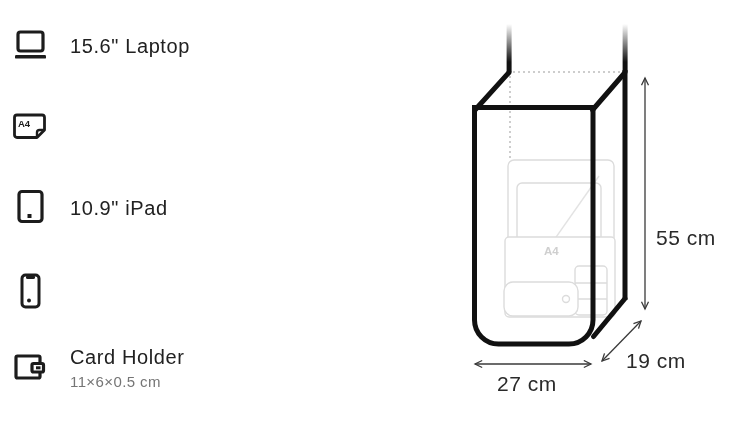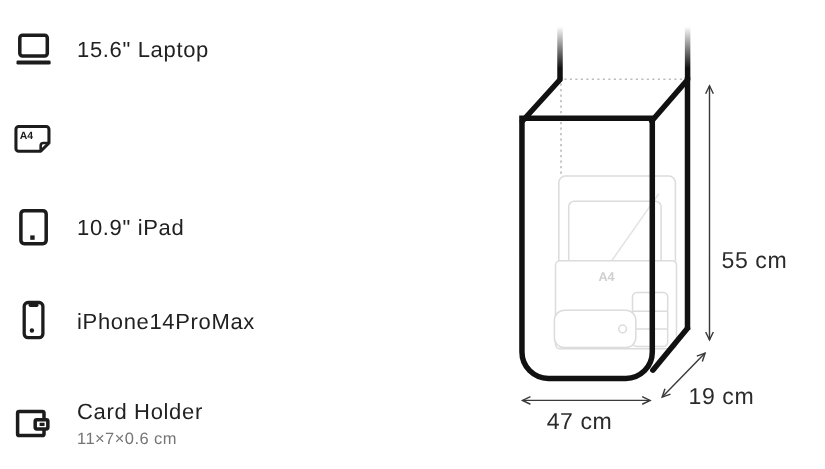--- a/index.html
+++ b/index.html
@@ -76,35 +76,34 @@
 
   <div class="item" style="top:263px">
     <div class="icon">
       <svg width="36" height="44" viewBox="0 0 36 44" fill="none">
         <rect x="10" y="4" width="17" height="32" rx="3.5" stroke="#1c1c1c" stroke-width="3"></rect>
         <rect x="14" y="4.5" width="9" height="3.6" rx="1.6" fill="#1c1c1c"></rect>
         <circle cx="17" cy="29.5" r="2" fill="#1c1c1c"></circle>
       </svg>
     </div>
     <div class="txt">
-      <div class="title">iPhone14ProMax</div>
     </div>
   </div>
 
-  <div class="item" style="top:356px">
+  <div class="item" style="top:338px">
     <div class="icon">
       <svg width="38" height="38" viewBox="0 0 38 38" fill="none">
         <rect x="5" y="7" width="24" height="22" rx="1.5" stroke="#1c1c1c" stroke-width="3.2"></rect>
         <rect x="21" y="14.5" width="11.5" height="8.5" rx="1.5" fill="#ffffff" stroke="#1c1c1c" stroke-width="3.2"></rect>
         <rect x="25" y="17.3" width="4.5" height="3" fill="#1c1c1c"></rect>
       </svg>
     </div>
     <div class="txt">
       <div class="title">Card Holder</div>
-      <div class="dims">11×7×0.6 cm</div>
+      <div class="dims">11×6×0.5 cm</div>
     </div>
   </div>
 
   <svg class="diagram-svg" viewBox="0 0 750 426">
     <defs>
       <linearGradient id="strapFade" x1="0" y1="24" x2="0" y2="62" gradientUnits="userSpaceOnUse">
         <stop offset="0" stop-color="#ffffff"></stop>
         <stop offset="1" stop-color="#111111"></stop>
       </linearGradient>
       <marker id="ah" markerWidth="12" markerHeight="12" refX="8.2" refY="4.5" orient="auto-start-reverse" markerUnits="userSpaceOnUse">
@@ -147,15 +146,15 @@
 
     <g stroke="#3a3a3a" stroke-width="1.3" fill="none">
       <line x1="645" y1="78" x2="645" y2="309" marker-start="url(#ah)" marker-end="url(#ah)"></line>
       <line x1="475" y1="364" x2="591" y2="364" marker-start="url(#ah)" marker-end="url(#ah)"></line>
       <line x1="602" y1="361" x2="641" y2="321" marker-start="url(#ah)" marker-end="url(#ah)"></line>
     </g>
   </svg>
 
   <div class="dim-label h">55 cm</div>
   <div class="dim-label d">19 cm</div>
-  <div class="dim-label w">47 cm</div>
+  <div class="dim-label w">27 cm</div>
 
 </div>
 
 </body></html>

